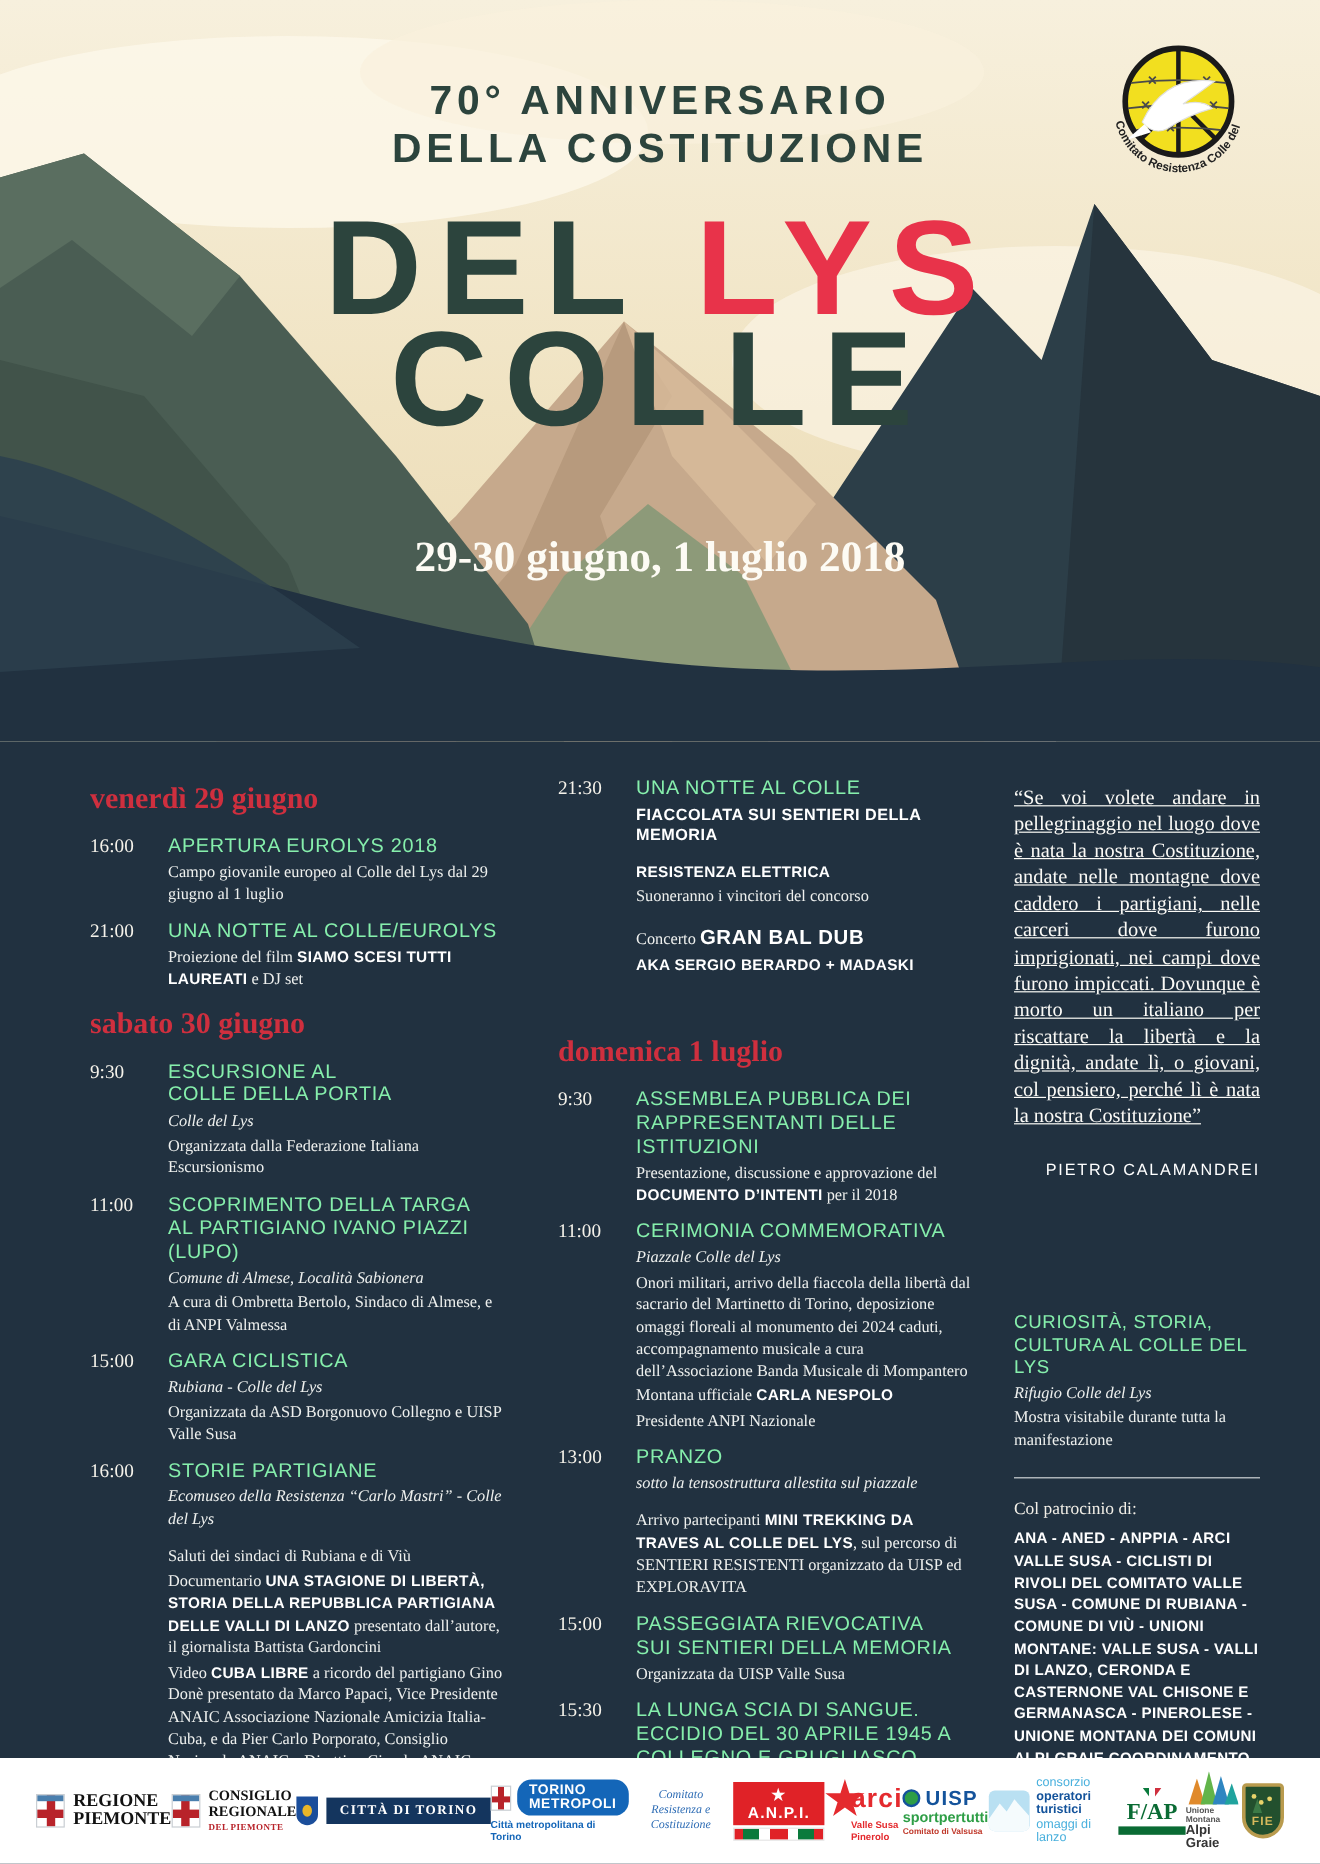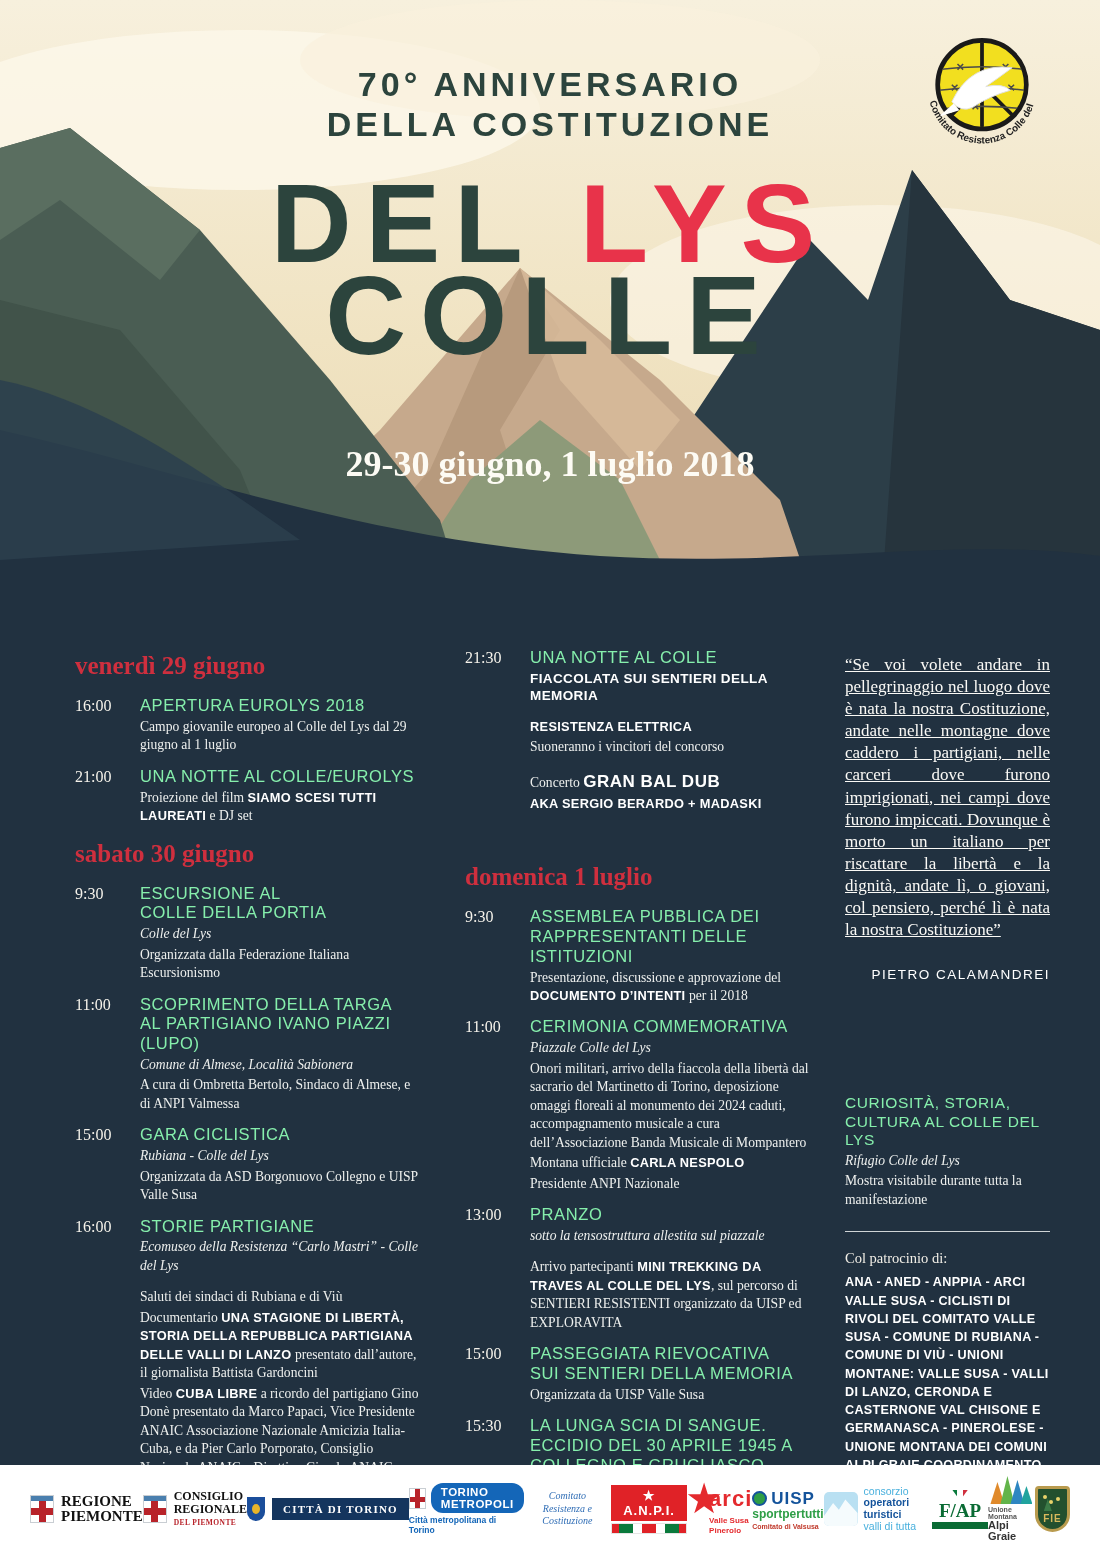--- a/index.html
+++ b/index.html
@@ -383,21 +383,21 @@
       <div class="uisp-sub">Comitato di Valsusa</div>
     </div>
 
     <div class="cons">
       <span class="cons-box">
           <i class="cons-peak"></i>
         </span>
       <span class="cons-text">
         <span class="cons-l1">consorzio</span><br>
         <span class="cons-l2">operatori turistici</span><br>
-        <span class="cons-l3">valli di tutta</span>
+        <span class="cons-l3">omaggi di lanzo</span>
       </span>
     </div>
 
     <div class="fiap">
       <span class="fiap-flag"></span>
       <span class="fiap-name">F/AP</span>
       <span class="fiap-bar"></span>
     </div>
 
     <div class="ag">

